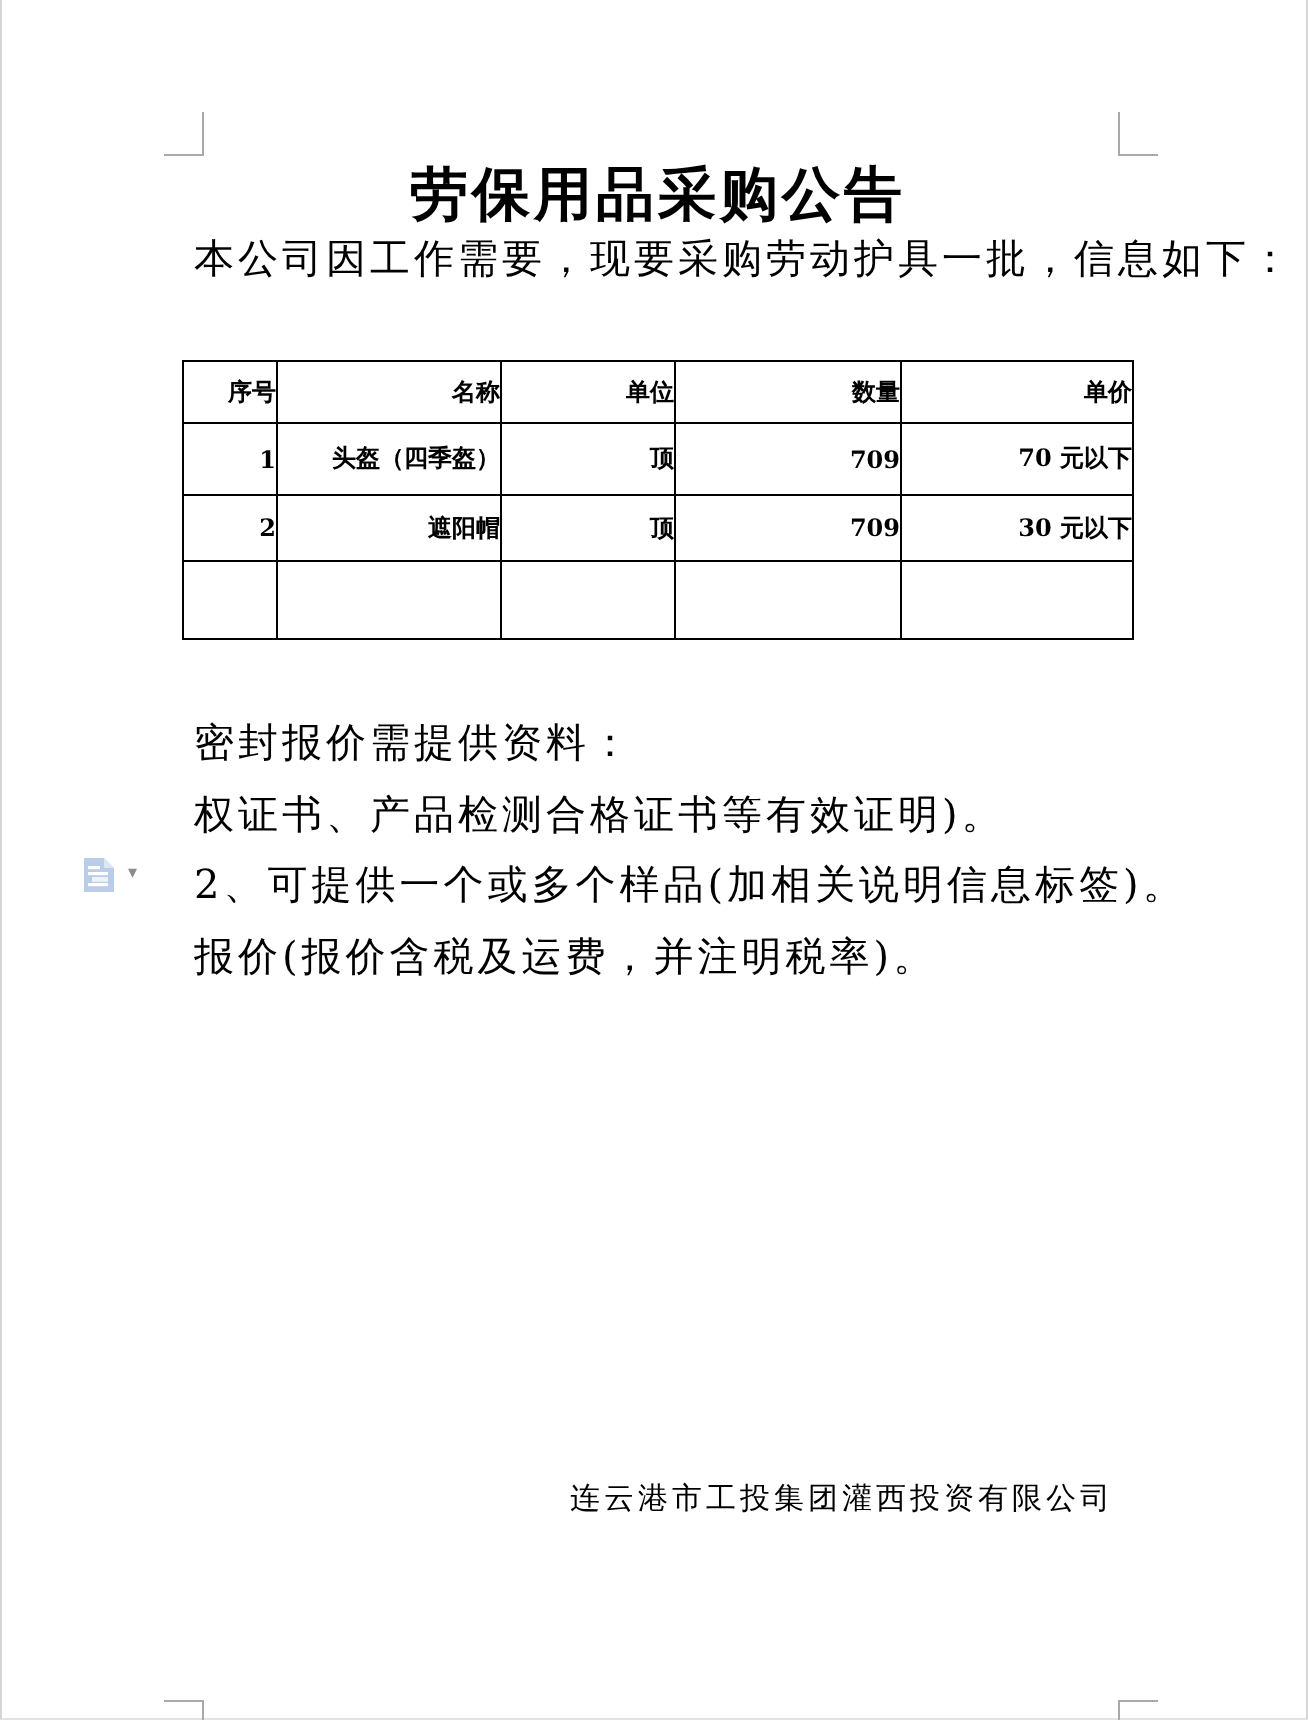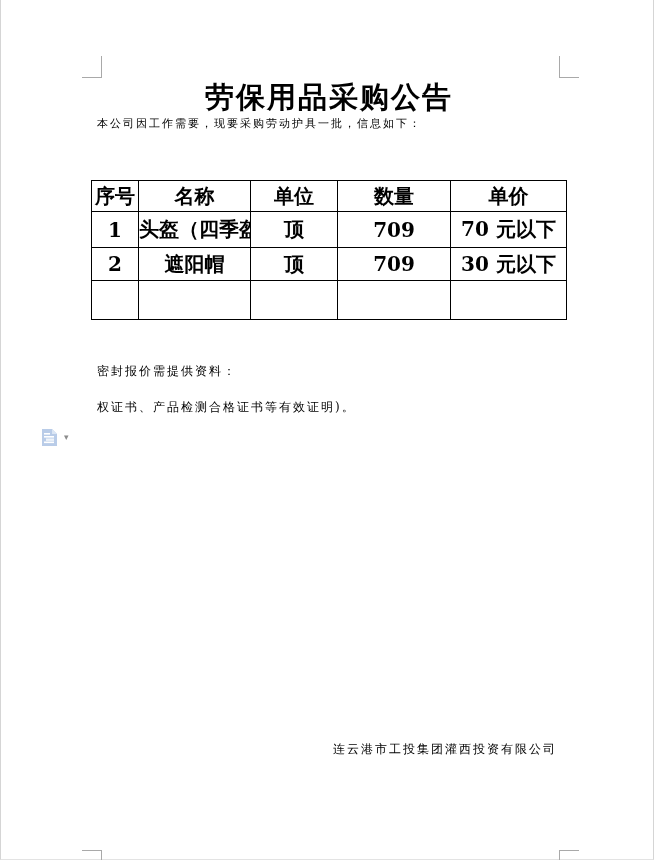--- a/index.html
+++ b/index.html
@@ -26,50 +26,50 @@
   .crop.bl{left:81px;top:850px;height:10px;border-right:1px solid #a9a9a9;border-top:1px solid #a9a9a9;}
   .crop.br{left:558px;top:850px;height:10px;border-left:1px solid #a9a9a9;border-top:1px solid #a9a9a9;}
 
   .doc-title{
     position:absolute;left:96px;top:78px;width:464px;
     text-align:center;font-size:29px;font-weight:700;
     letter-spacing:2px;margin:0;
   }
   .intro{
     position:absolute;left:96px;top:116px;width:470px;
-    font-size:11px;letter-spacing:2px;margin:0;white-space:pre;
+    font-size:20px;letter-spacing:2px;margin:0;white-space:pre;
   }
 
   table.items{
     position:absolute;left:90px;top:180px;
     border-collapse:collapse;table-layout:fixed;
     width:475px;
   }
   table.items th,table.items td{
     border:1.5px solid #000;
-    text-align:center;vertical-align:middle;
-    font-size:20px;font-weight:700;
+    text-align:right;vertical-align:middle;
+    font-size:12px;font-weight:700;
     padding:0;overflow:hidden;white-space:nowrap;
   }
   table.items tr.hdr{height:31px;}
   table.items tr.r1{height:36px;}
   table.items tr.r2{height:33px;}
   table.items tr.r3{height:39px;}
 
   .body-text{
     position:absolute;left:96px;top:354px;width:472px;
-    font-size:12px;letter-spacing:2px;
+    font-size:20px;letter-spacing:2px;
   }
   .body-text .line{
     height:35.5px;line-height:35.5px;white-space:pre;
   }
 
   .footer{
     position:absolute;left:96px;top:731px;width:460px;
-    font-size:12px;letter-spacing:2px;text-align:right;
+    font-size:15px;letter-spacing:2px;text-align:right;
   }
   .footer .line{height:36px;line-height:36px;white-space:pre;}
   .footer .date{padding-right:128px;}
 
   
   .paste-widget{position:absolute;left:40px;top:428px;width:34px;height:22px;}
   .paste-icon{position:absolute;left:0;top:0;width:17px;height:19px;cursor:pointer;}
   .paste-caret{
     position:absolute;left:23px;top:3px;
     font-size:9px;color:#8c8c8c;line-height:12px;cursor:pointer;
@@ -140,19 +140,21 @@
         <td></td>
         <td></td>
         <td></td>
       </tr>
     </tbody>
   </table>
 
   <div class="body-text">
     <div class="line">密封报价需提供资料：</div>
     <div class="line">权证书、产品检测合格证书等有效证明)。</div>
+    <div class="line">2、可提供一个或多个样品(加相关说明信息标签)。</div>
+    <div class="line">报价(报价含税及运费，并注明税率)。</div>
   </div>
 
   <div class="footer">
     <div class="line">连云港市工投集团灌西投资有限公司</div>
   </div>
 
 </div>
 
 </body></html>

